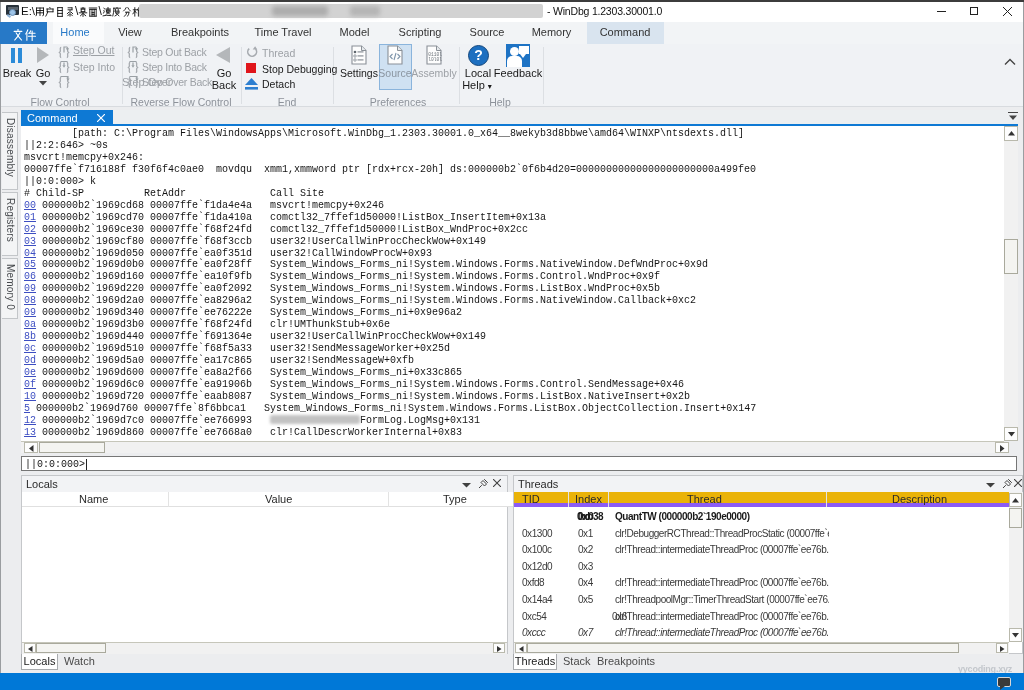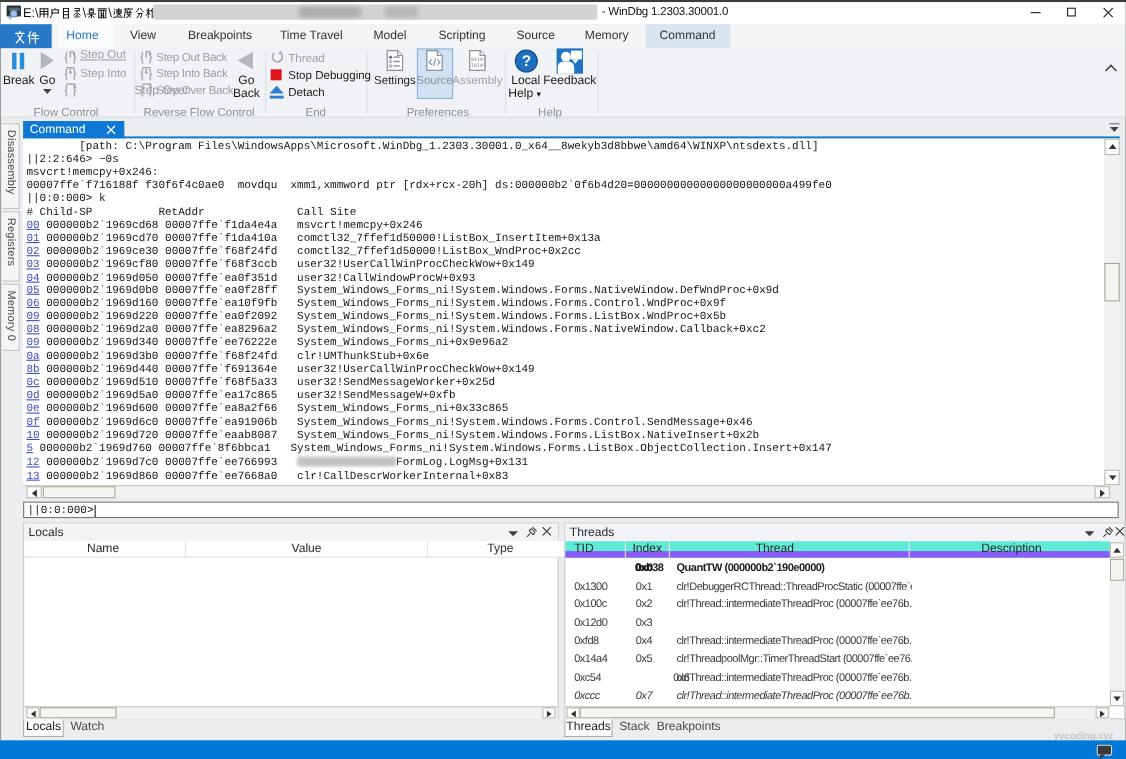--- a/index.html
+++ b/index.html
@@ -414,21 +414,21 @@
       <polygon points="0,1 9,1 4.5,5.5" fill="#404040"></polygon>
     </svg>
     <svg class="abs" style="left:488px;top:2px;" width="11" height="11" viewBox="0 0 11 11">
       <g stroke="#404040" stroke-width="1" fill="none">
         <path d="M6.2,1.2 L9.8,4.8 M5,2.5 L8.5,6 M5,2.5 L3,4.5 M8.5,6 L6.5,8 M3,4.5 L6.5,8 M3.8,7.2 L1,10"></path>
       </g>
     </svg>
     <svg class="abs" style="left:500px;top:3px;" width="8" height="8">
       <path d="M0,0 L8,8 M8,0 L0,8" stroke="#404040" stroke-width="1.1"></path>
     </svg>
-<div class="abs" style="left:0;top:16px;width:495px;height:15px;background:#5eead4;border-bottom:6px solid #8b5cf6;font-size:11px;color:#2a2a2a;">
+<div class="abs" style="left:0;top:16px;width:495px;height:15px;background:#eab308;border-bottom:4px solid #8b5cf6;font-size:11px;color:#2a2a2a;">
 <span class="abs" style="left:8px;top:1px;">TID</span>
       <span class="abs" style="left:61px;top:1px;">Index</span>
       <span class="abs" style="left:173px;top:1px;">Thread</span>
       <span class="abs" style="left:378px;top:1px;">Description</span>
 <div class="abs" style="left:54px;top:0;width:1px;height:15px;background:#e3e3e3;"></div>
 <div class="abs" style="left:94px;top:0;width:1px;height:15px;background:#e3e3e3;"></div>
 <div class="abs" style="left:312px;top:0;width:1px;height:15px;background:#e3e3e3;"></div>
 </div>
 <div class="abs" style="left:0;top:31px;width:495px;height:135px;overflow:hidden;font-size:10px;letter-spacing:-0.45px;color:#3a3a3a;" id="tl">
       <div style="position:absolute;left:0;top:2.0px;width:486px;height:15px;line-height:15px;font-weight:bold;color:#1a1a1a;">

